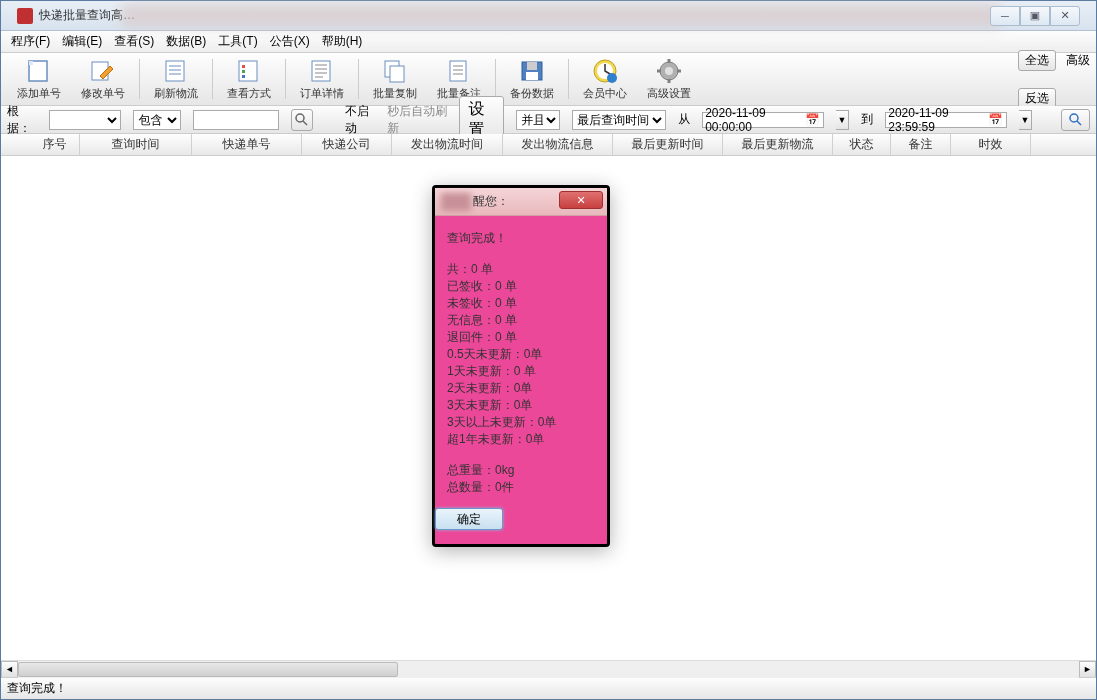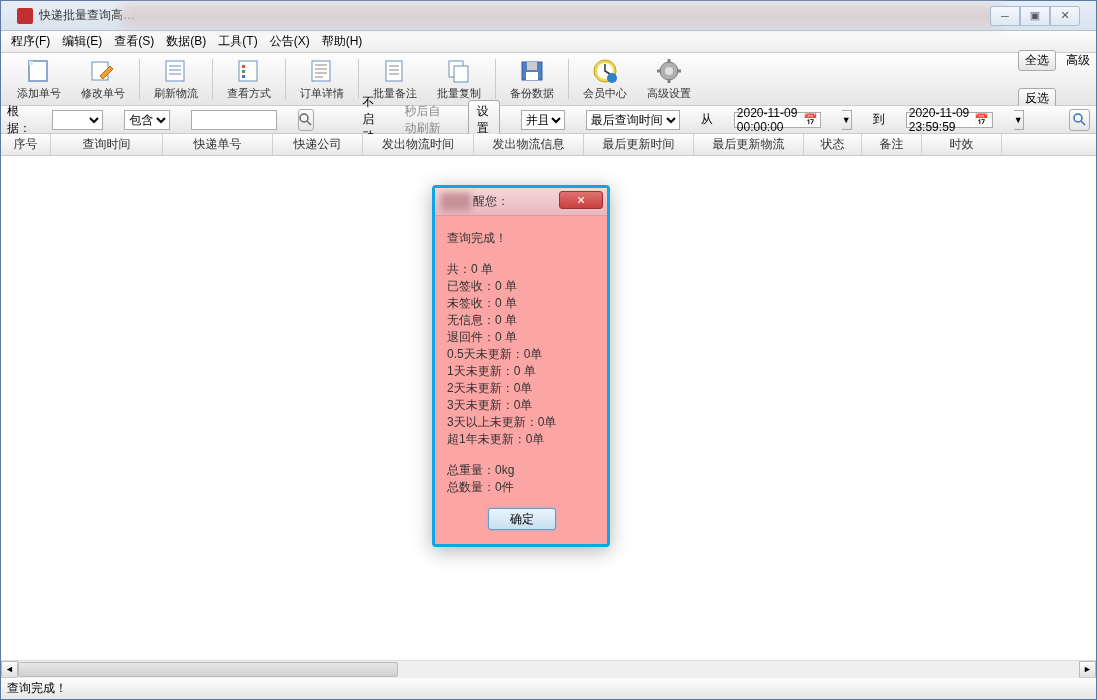--- a/index.html
+++ b/index.html
@@ -21,56 +21,56 @@
 
 .toolbar { height: 53px; background: linear-gradient(#fefefe, #e6e6e6); border-bottom: 1px solid #ccc; display: flex; align-items: center; padding: 2px 6px; gap: 0; }
 .tool-btn { width: 64px; height: 48px; display: flex; flex-direction: column; align-items: center; justify-content: center; gap: 2px; cursor: pointer; padding: 2px; }
 .tool-icon { width: 28px; height: 26px; display: flex; align-items: center; justify-content: center; }
 .tool-label { font-size: 11px; color: #333; white-space: nowrap; }
 .tool-sep { width: 1px; height: 40px; background: #ccc; margin: 0 4px; }
 .toolbar-right { margin-left: auto; display: flex; flex-direction: column; gap: 17px; align-items: flex-start; }
 .small-btn { padding: 1px 6px; background: linear-gradient(#fdfdfd, #e5e5e5); border: 1px solid #aaa; border-radius: 3px; font-size: 12px; cursor: pointer; }
 .right-label { font-size: 12px; padding-left: 4px; }
 
-.filterbar { height: 28px; background: linear-gradient(#fdfdfd, #e6e6e6); border-bottom: 1px solid #ccc; display: flex; align-items: center; padding: 0 6px; gap: 21px; }
+.filterbar { height: 28px; background: linear-gradient(#fdfdfd, #e6e6e6); border-bottom: 1px solid #ccc; display: flex; align-items: center; padding: 0 6px; gap: 12px; }
 .filterbar label { font-size: 12px; }
 .filterbar select, .filterbar input[type="text"] { height: 20px; font-size: 12px; border: 1px solid #aaa; background: #fff; }
 .filter-select1 { width: 86px; }
 .filter-select2 { width: 56px; }
 .filter-text { width: 86px; }
 .icon-btn { width: 26px; height: 22px; background: linear-gradient(#fdfdfd, #e5e5e5); border: 1px solid #aaa; border-radius: 3px; display: flex; align-items: center; justify-content: center; cursor: pointer; }
-.btn-settings { padding: 2px 8px; background: linear-gradient(#fdfdfd, #e5e5e5); border: 1px solid #aaa; border-radius: 3px; font-size: 12px; cursor: pointer; }
+.btn-settings { padding: 2px 8px; background: linear-gradient(#fdfdfd, #e5e5e5); border: 1px solid #aaa; border-radius: 3px; font-size: 16px; cursor: pointer; }
 .gray-text { color: #888; }
 .date-input { width: 144px; height: 16px; border: 1px solid #aaa; font-size: 12px; padding: 0 2px; display: flex; align-items: center; background: #fff; }
 .date-dropdown { width: 16px; height: 20px; background: linear-gradient(#fdfdfd, #e5e5e5); border: 1px solid #aaa; border-left: none; display: flex; align-items: center; justify-content: center; font-size: 9px; cursor: pointer; }
 
 .table-header { height: 22px; background: linear-gradient(#fefefe, #e8e8e8); border-bottom: 1px solid #ccc; display: flex; }
 .th { border-right: 1px solid #d0d0d0; display: flex; align-items: center; justify-content: center; font-size: 12px; color: #333; padding: 0 4px; white-space: nowrap; overflow: hidden; }
 
 .table-body { flex: 1; background: #fff; overflow: hidden; }
 
 .scrollbar-h { height: 17px; background: #f0f0f0; border-top: 1px solid #ddd; display: flex; align-items: center; }
 .scroll-arrow { width: 17px; height: 17px; background: linear-gradient(#fdfdfd, #e0e0e0); border: 1px solid #bbb; display: flex; align-items: center; justify-content: center; font-size: 9px; cursor: pointer; }
 .scroll-track { flex: 1; height: 17px; background: #efefef; position: relative; }
 .scroll-thumb { position: absolute; left: 0; width: 380px; height: 15px; top: 1px; background: linear-gradient(#e8e8e8, #d0d0d0); border: 1px solid #bbb; border-radius: 2px; }
 
 .statusbar { height: 22px; background: linear-gradient(#fdfdfd, #e6e6e6); border-top: 1px solid #ccc; display: flex; align-items: center; padding: 0 6px; font-size: 12px; }
 .status-left { flex: 0 0 auto; }
 .status-right { margin-left: auto; white-space: nowrap; overflow: hidden; }
 
 .modal-overlay { position: absolute; left: 0; top: 0; width: 100%; height: 100%; display: flex; align-items: flex-start; justify-content: center; pointer-events: none; }
-.modal { position: absolute; left: 432px; top: 185px; width: 178px; background: #fca5a5; border: 3px solid #0ea5e9; border-radius: 4px; box-shadow: 0 4px 20px rgba(0,0,0,0.3); pointer-events: auto; }
+.modal { position: absolute; left: 432px; top: 185px; width: 178px; background: #ec4899; border: 3px solid #000000; border-radius: 4px; box-shadow: 0 4px 20px rgba(0,0,0,0.3); pointer-events: auto; }
 .modal-title { height: 28px; background: linear-gradient(#f5d5d8, #e8b8bc); border-bottom: 1px solid #d0a0a4; display: flex; align-items: center; padding: 0 6px; position: relative; }
 .modal-title-blur { width: 30px; height: 18px; background: #c89098; filter: blur(3px); margin-right: 2px; }
 .modal-title-text { font-size: 12px; color: #333; }
 .modal-close { position: absolute; right: 4px; top: 3px; width: 44px; height: 18px; background: linear-gradient(#e07070, #c84040); border: 1px solid #a03030; border-radius: 3px; color: #fff; display: flex; align-items: center; justify-content: center; font-size: 11px; cursor: pointer; }
 .modal-body { padding: 14px 10px 12px 12px; font-size: 12px; line-height: 17px; color: #333; }
 .modal-body p { margin-bottom: 0; white-space: nowrap; }
 .modal-body .gap { height: 14px; }
-.modal-footer { display: flex; justify-content: center; padding: 0 14px 14px 16px; }
+.modal-footer { display: flex; justify-content: flex-start; padding: 0 14px 14px 0; }
 .modal-ok { width: 68px; height: 22px; background: linear-gradient(#eaf4fc, #c8e0f0); border: 1px solid #6a9acc; border-radius: 3px; font-size: 12px; cursor: pointer; box-shadow: 0 0 3px #8ab8e0; }
 
 svg { display: block; }
 </style>
 </head>
 <body>
 
 <div class="window-frame">
   <div class="titlebar">
     <div class="titlebar-icon"></div>
@@ -146,36 +146,36 @@
             <line x1="6" y1="15" x2="18" y2="15" stroke="#888"></line>
             <line x1="6" y1="19" x2="14" y2="19" stroke="#888"></line>
           </svg>
         </span>
       <span class="tool-label">订单详情</span>
     </div>
     <div class="tool-sep"></div>
     <div class="tool-btn">
       <span class="tool-icon">
           <svg width="26" height="26">
+            <rect x="3" y="3" width="14" height="16" fill="#fff" stroke="#6a8fbf"></rect>
+            <rect x="8" y="8" width="14" height="16" fill="#fff" stroke="#6a8fbf"></rect>
+          </svg>
+        </span>
+      <span class="tool-label">批量复制</span>
+    </div>
+    <div class="tool-btn">
+      <span class="tool-icon">
+          <svg width="26" height="26">
             <rect x="4" y="3" width="16" height="20" fill="#fff" stroke="#6a8fbf"></rect>
             <line x1="7" y1="8" x2="17" y2="8" stroke="#888"></line>
             <line x1="7" y1="12" x2="17" y2="12" stroke="#888"></line>
             <line x1="7" y1="16" x2="17" y2="16" stroke="#888"></line>
           </svg>
         </span>
       <span class="tool-label">批量备注</span>
-    </div>
-    <div class="tool-btn">
-      <span class="tool-icon">
-          <svg width="26" height="26">
-            <rect x="3" y="3" width="14" height="16" fill="#fff" stroke="#6a8fbf"></rect>
-            <rect x="8" y="8" width="14" height="16" fill="#fff" stroke="#6a8fbf"></rect>
-          </svg>
-        </span>
-      <span class="tool-label">批量复制</span>
     </div>
     <div class="tool-sep"></div>
     <div class="tool-btn">
       <span class="tool-icon">
           <svg width="26" height="26">
             <rect x="3" y="4" width="20" height="18" fill="#5080c0" stroke="#3060a0"></rect>
             <rect x="8" y="4" width="10" height="8" fill="#ccc"></rect>
             <rect x="7" y="14" width="12" height="8" fill="#fff"></rect>
           </svg>
         </span>
@@ -249,21 +249,21 @@
     <span style="width:6px"></span>
     <div class="icon-btn" style="width:34px">
         <svg width="14" height="14">
           <circle cx="5" cy="5" r="4" fill="none" stroke="#3070c0" stroke-width="1.5"></circle>
           <line x1="8" y1="8" x2="12" y2="12" stroke="#3070c0" stroke-width="1.5"></line>
         </svg>
       </div>
   </div>
 
   <div class="table-header" id="thead">
-      <div class="th" style="width: 50px;">序号</div>
+      <div class="th" style="width: 50px; margin-left: 29px;">序号</div>
       <div class="th" style="width: 112px;">查询时间</div>
       <div class="th" style="width: 110px;">快递单号</div>
       <div class="th" style="width: 90px;">快递公司</div>
       <div class="th" style="width: 111px;">发出物流时间</div>
       <div class="th" style="width: 110px;">发出物流信息</div>
       <div class="th" style="width: 110px;">最后更新时间</div>
       <div class="th" style="width: 110px;">最后更新物流</div>
       <div class="th" style="width: 58px;">状态</div>
       <div class="th" style="width: 60px;">备注</div>
       <div class="th" style="width: 80px;">时效</div>

